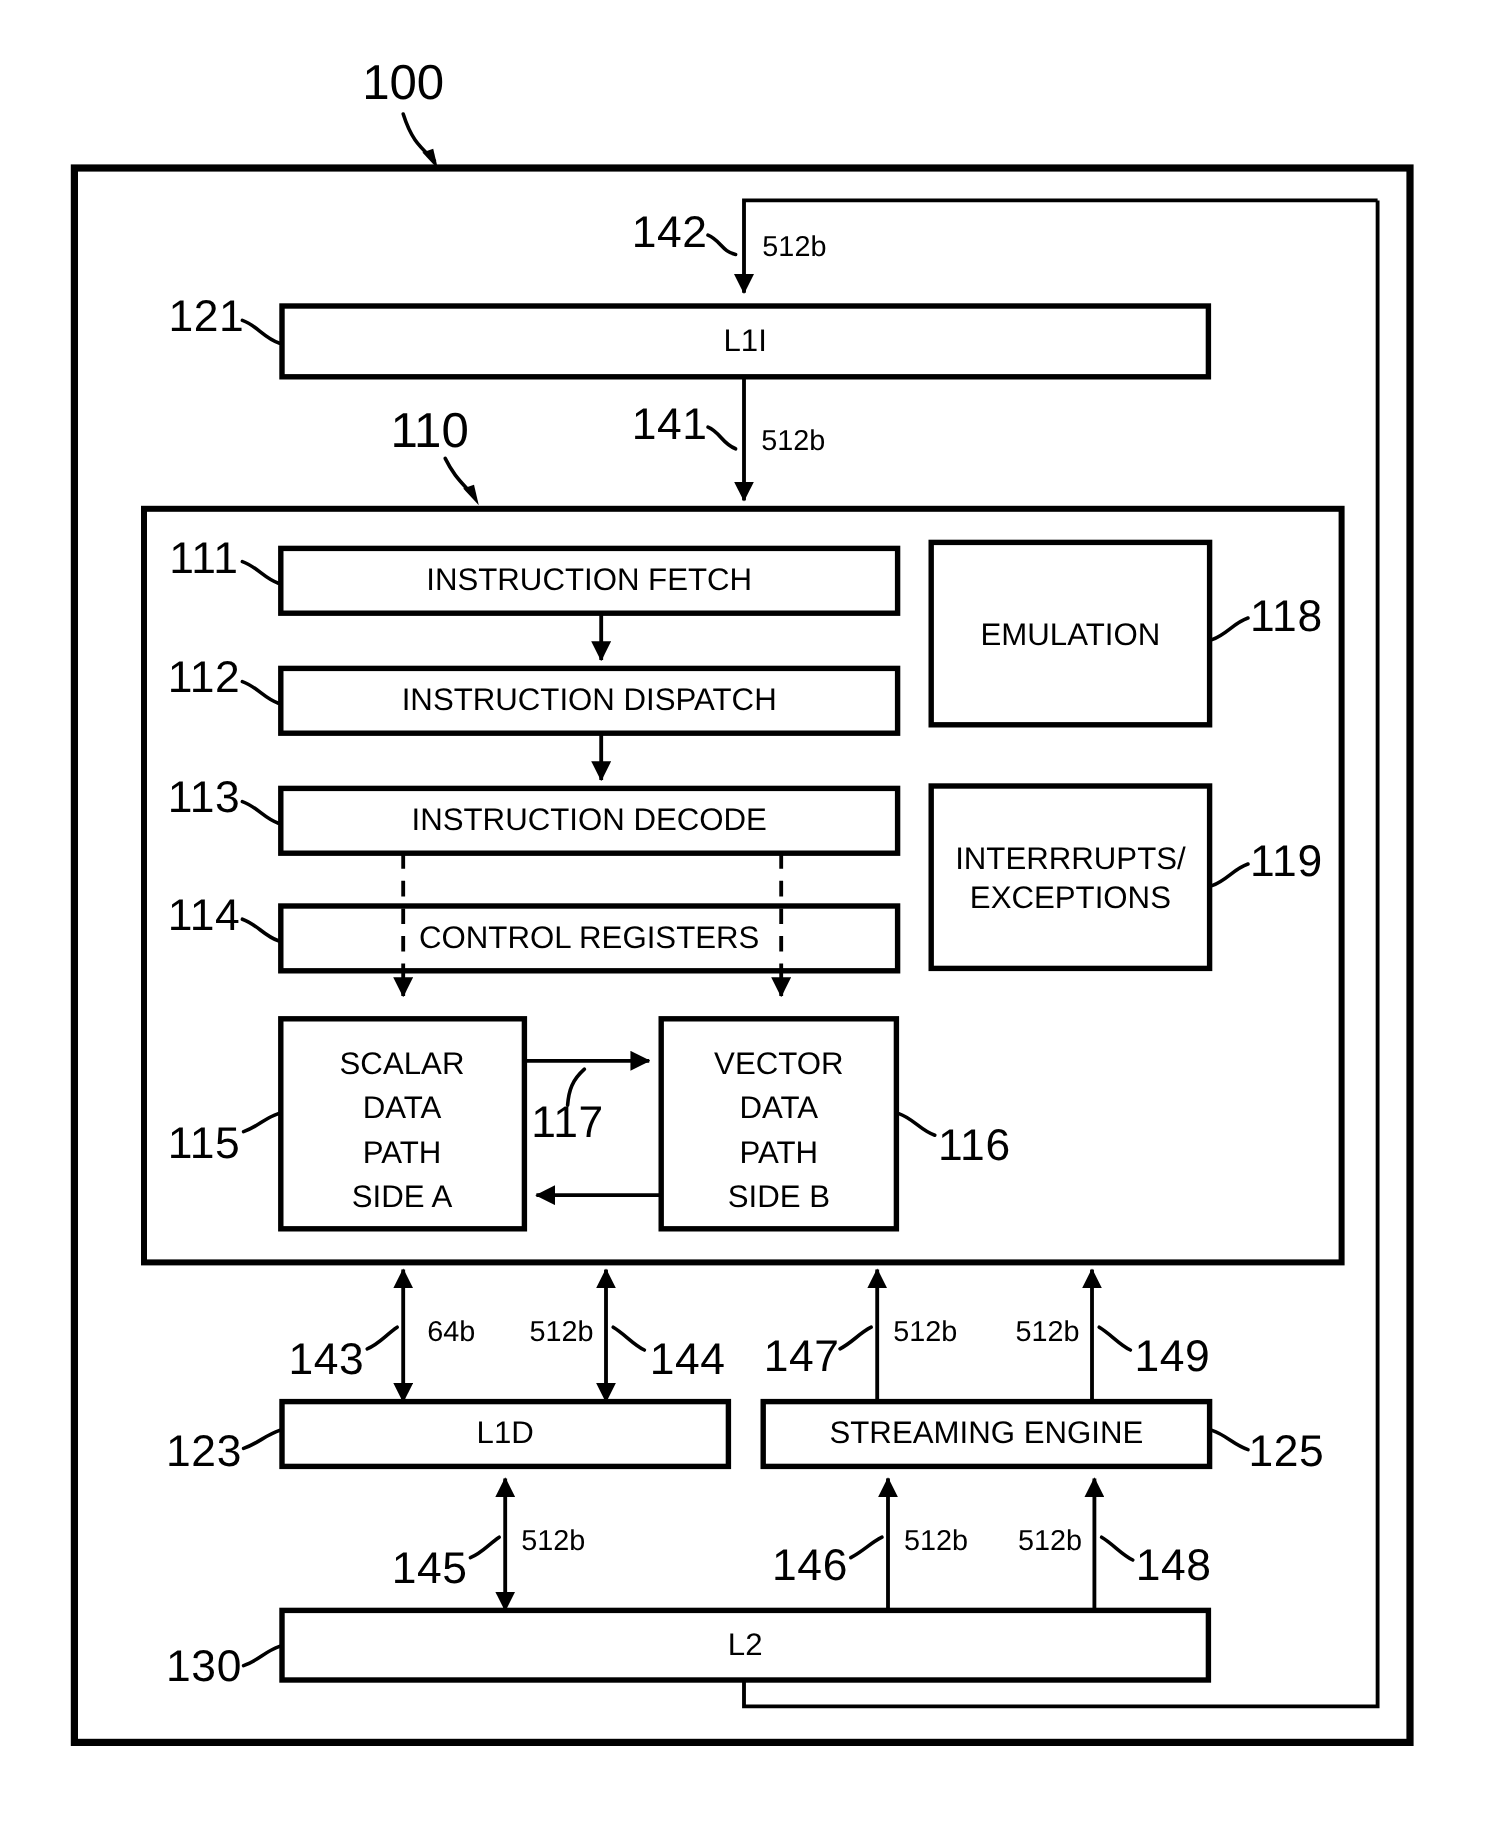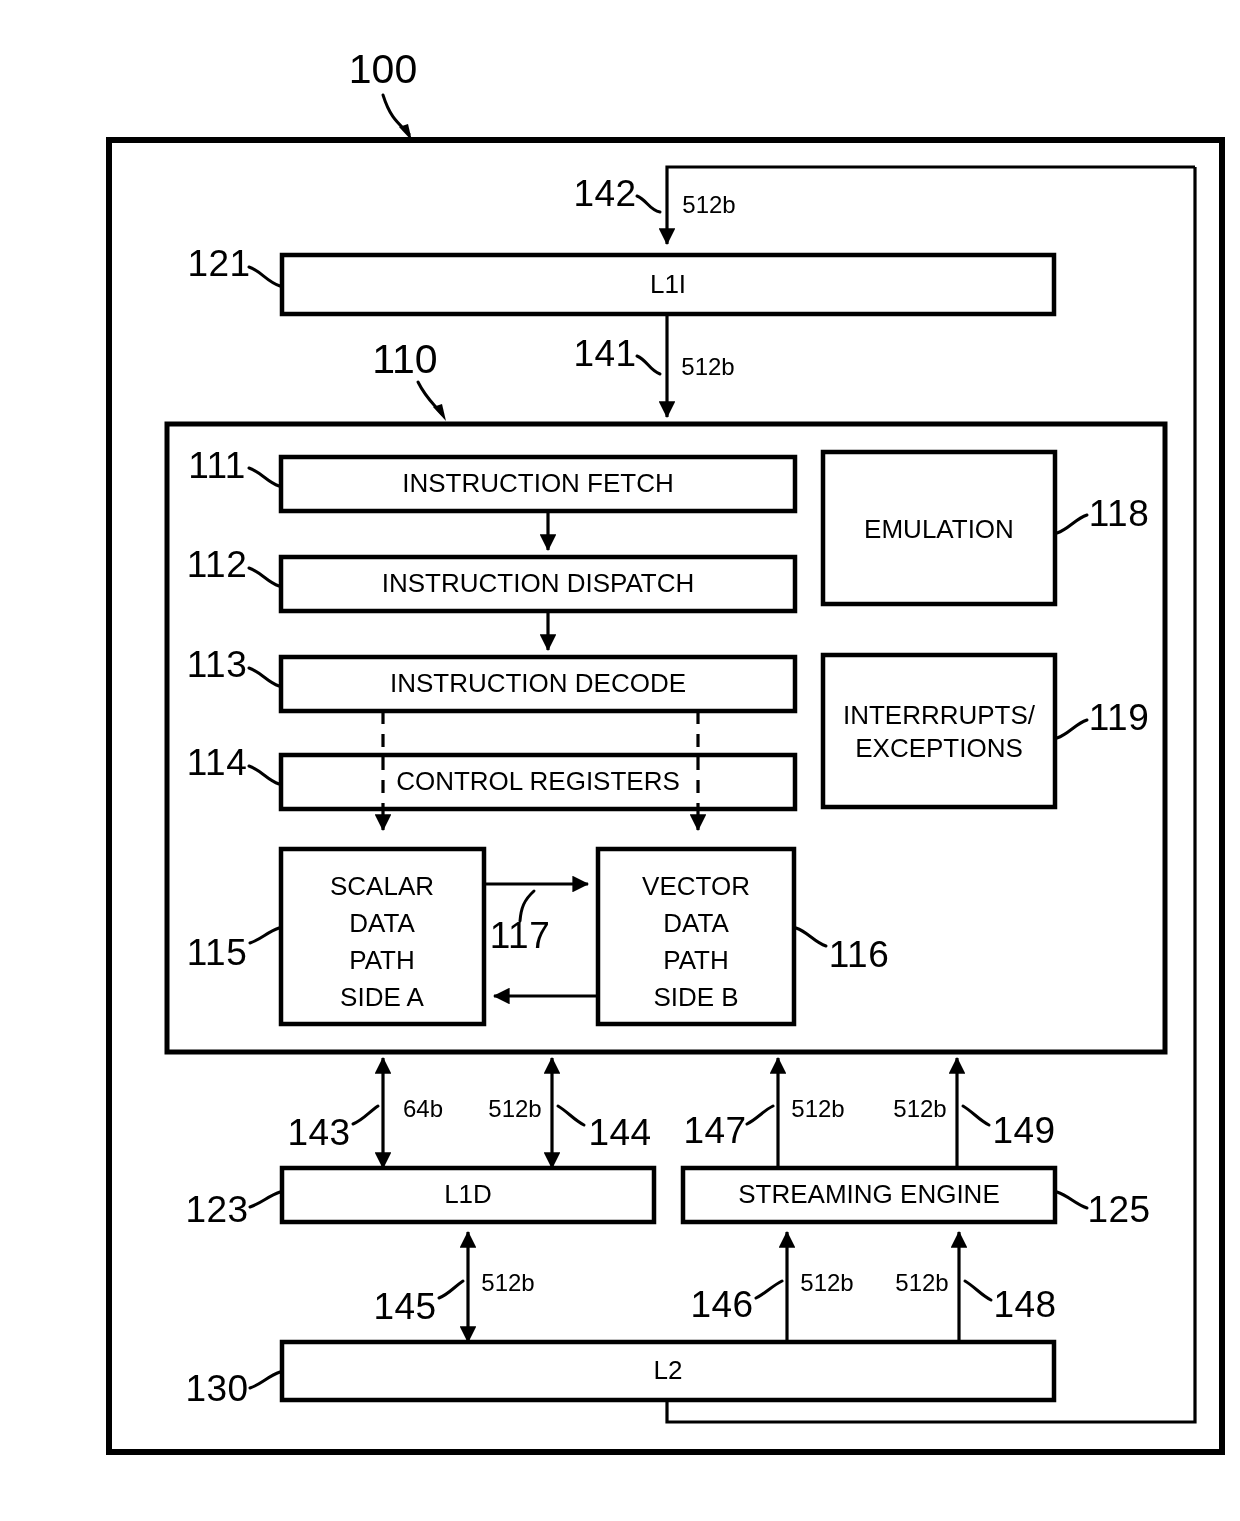--- a/index.html
+++ b/index.html
@@ -13,21 +13,20 @@
     height: 1521px;
     font-family: "Liberation Sans", sans-serif;
     color: #000000;
     overflow: hidden;
   }
   #diagram-root {
     position: relative;
     width: 1108px;
     height: 1521px;
     background: #ffffff;
-    margin-left: 47px;
   }
   svg#diagram-svg {
     position: absolute;
     top: 0;
     left: 0;
     width: 1240px;
     height: 1521px;
     display: block;
   }
   

